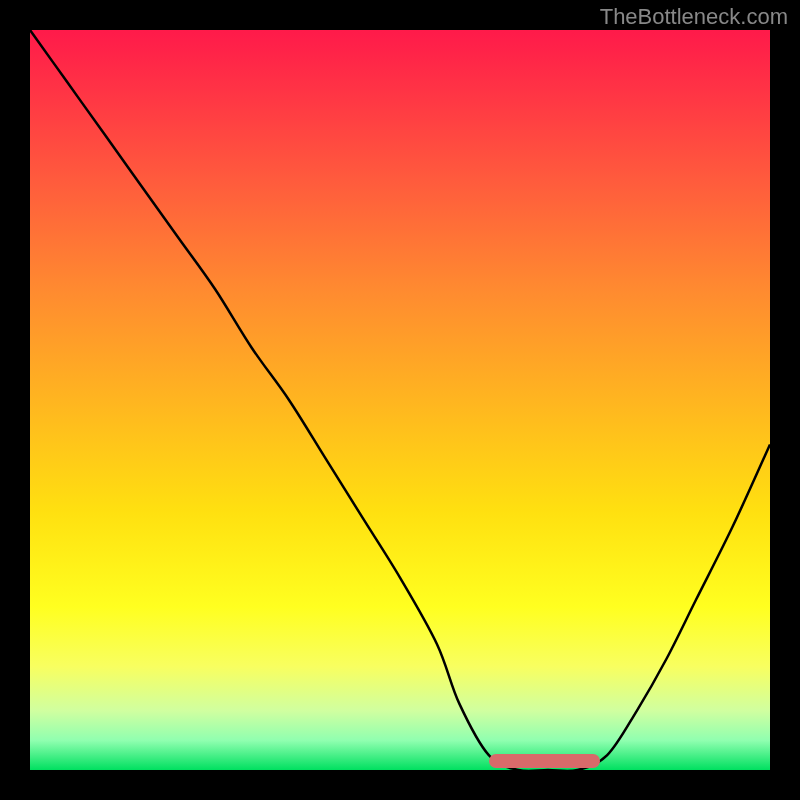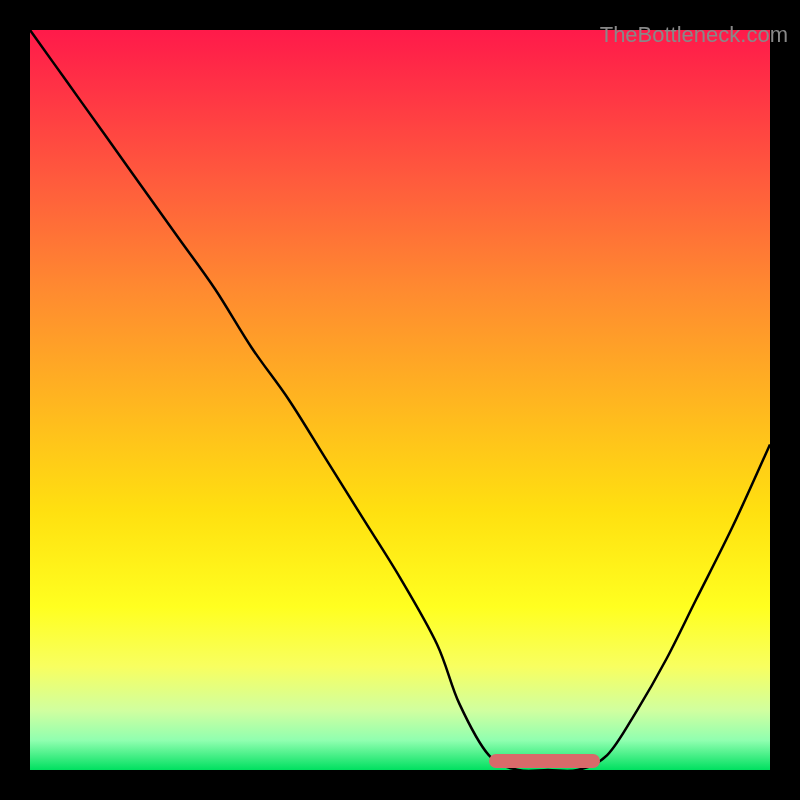--- a/index.html
+++ b/index.html
@@ -1,17 +1,17 @@
 <!DOCTYPE html>
 <html><head>
 <meta charset="utf-8">
 <style>
   * { margin: 0; padding: 0; box-sizing: border-box; }
   body { width: 800px; height: 800px; background: #000; position: relative; overflow: hidden; font-family: Arial, sans-serif; }
-  .watermark { position: absolute; top: 22px; right: 12px; color: #888; font-size: 22px; font-weight: 500; z-index: 10; }
+  .watermark { position: absolute; top: 4px; right: 12px; color: #888; font-size: 22px; font-weight: 500; z-index: 10; }
   .plot-area { position: absolute; top: 30px; left: 30px; width: 740px; height: 740px; }
   .gradient-bg { position: absolute; inset: 0; background: linear-gradient(to bottom,
       #ff1a4a 0%,
       #ff3345 8%,
       #ff5a3d 20%,
       #ff8a30 35%,
       #ffb520 50%,
       #ffe010 65%,
       #ffff20 78%,
       #f8ff60 86%,

